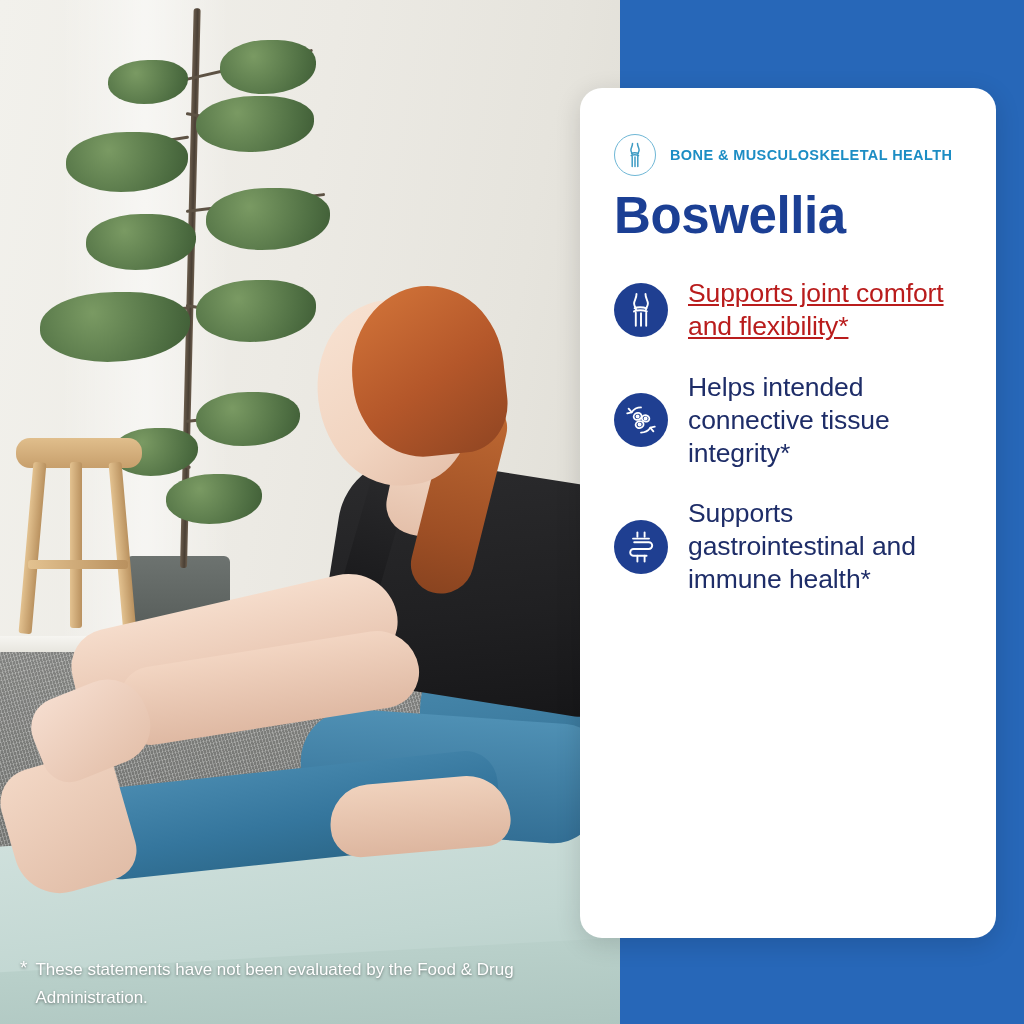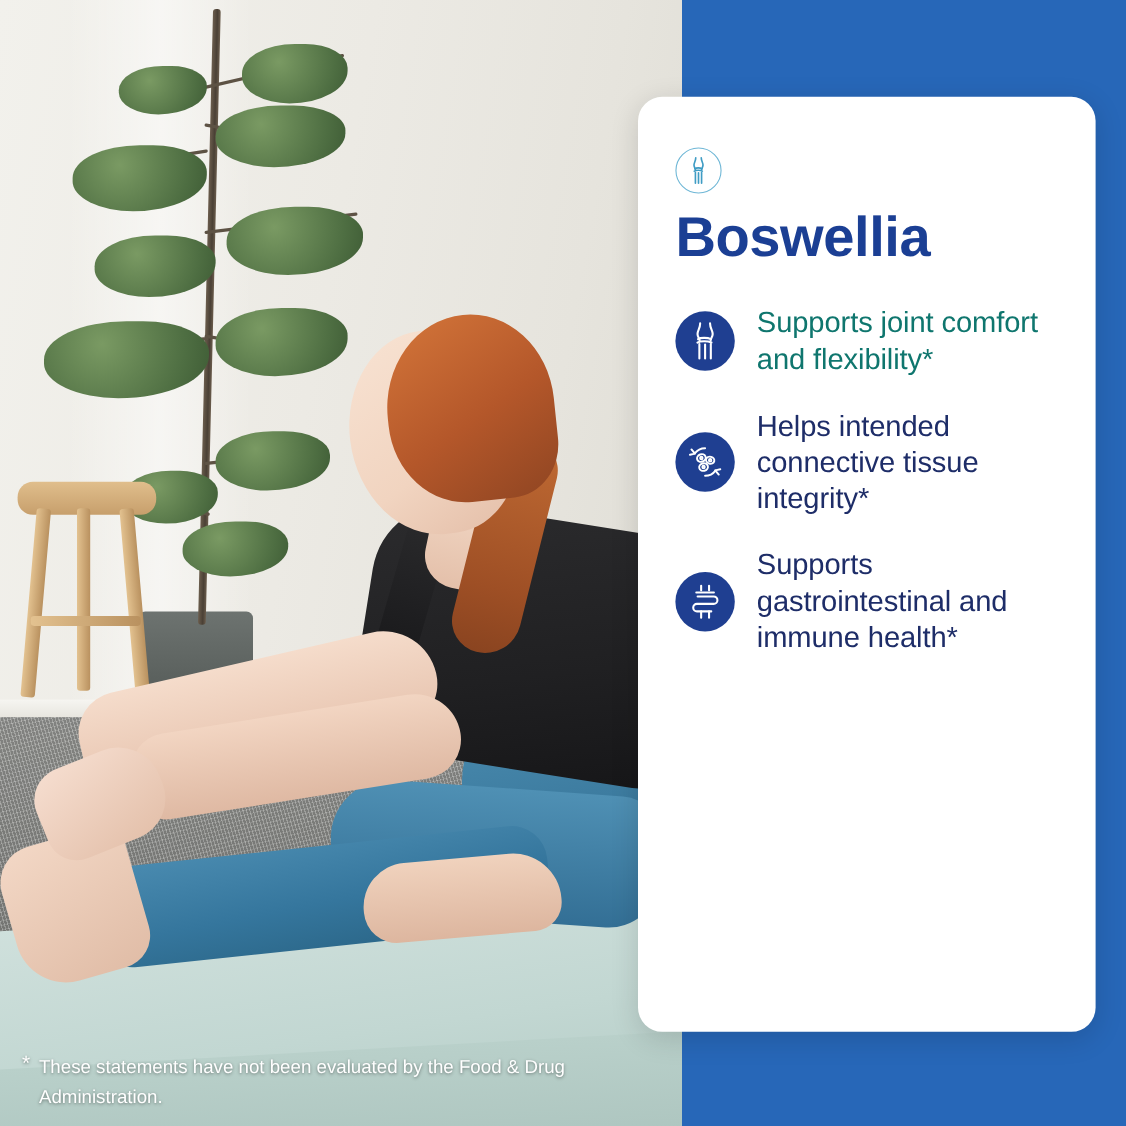--- a/index.html
+++ b/index.html
@@ -192,39 +192,43 @@
       <div class="eyebrow">
         <span class="eyebrow-icon">
           <svg width="24" height="26" viewBox="0 0 24 26" fill="none" stroke="#3f9cc4" stroke-width="1.5" stroke-linecap="round" stroke-linejoin="round">
             <path d="M9.5 1.5c0 3-1.6 4.4-1.6 6.6 0 2 1.3 2.7 1.3 4.2"></path>
             <path d="M14.5 1.5c0 3 1.6 4.4 1.6 6.6 0 2-1.3 2.7-1.3 4.2"></path>
             <path d="M8.6 11.4c1.3-1 4.9-1 6.6 0"></path>
             <path d="M8.2 13.6c1.6-1.1 5.4-1.1 7.3 0"></path>
             <path d="M9.2 14.6v9.9M12 15v9.5M14.8 14.6v9.9"></path>
           </svg>
         </span>
+        <span class="eyebrow-text" style="color: rgb(28, 141, 196);">
+          <span>BONE &amp;</span>
+          <span>MUSCULOSKELETAL HEALTH</span>
+        </span>
       </div>
 
       <div class="title" style="color: rgb(27, 63, 148); margin-top: 12px;">
         <span>Boswellia</span>
       </div>
 
       <div class="bullets">
 
         <div class="bullet">
           <span class="bullet-icon" style="background: rgb(31, 63, 145);">
             <svg width="34" height="36" viewBox="0 0 34 36" fill="none" stroke="#ffffff" stroke-width="1.9" stroke-linecap="round" stroke-linejoin="round">
               <path d="M12.5 2c0 4.6-2.4 6.3-2.4 9.6 0 2.8 1.9 3.9 1.9 6"></path>
               <path d="M21.5 2c0 4.6 2.4 6.3 2.4 9.6 0 2.8-1.9 3.9-1.9 6"></path>
               <path d="M10.6 16.3c2.2-1.5 8.6-1.5 11.8 0"></path>
               <path d="M10 19.4c2.6-1.6 9.4-1.6 12.8 0"></path>
               <path d="M11.8 20.8v13M17 21.2v12.6M22.2 20.8v13"></path>
             </svg>
           </span>
-          <span class="bullet-text" style="color: #0f766e;">Supports joint comfort and flexibility*</span>
+          <span class="bullet-text" style="color: #b91c1c; text-decoration: underline;">Supports joint comfort and flexibility*</span>
         </div>
 
         <div class="bullet">
           <span class="bullet-icon" style="background: rgb(31, 63, 145);">
             <svg width="34" height="34" viewBox="0 0 34 34" fill="none" stroke="#ffffff" stroke-width="1.8" stroke-linecap="round" stroke-linejoin="round">
               <path d="M7.6 9.2A11.6 11.6 0 0 1 17 4.4"></path>
               <path d="M4.6 5.6l3.2 3.8-4.6 1"></path>
               <path d="M26.4 24.8A11.6 11.6 0 0 1 17 29.6"></path>
               <path d="M29.4 28.4l-3.2-3.8 4.6-1"></path>
               <ellipse cx="13.6" cy="13.4" rx="4" ry="3.4" transform="rotate(-20 13.6 13.4)"></ellipse>

